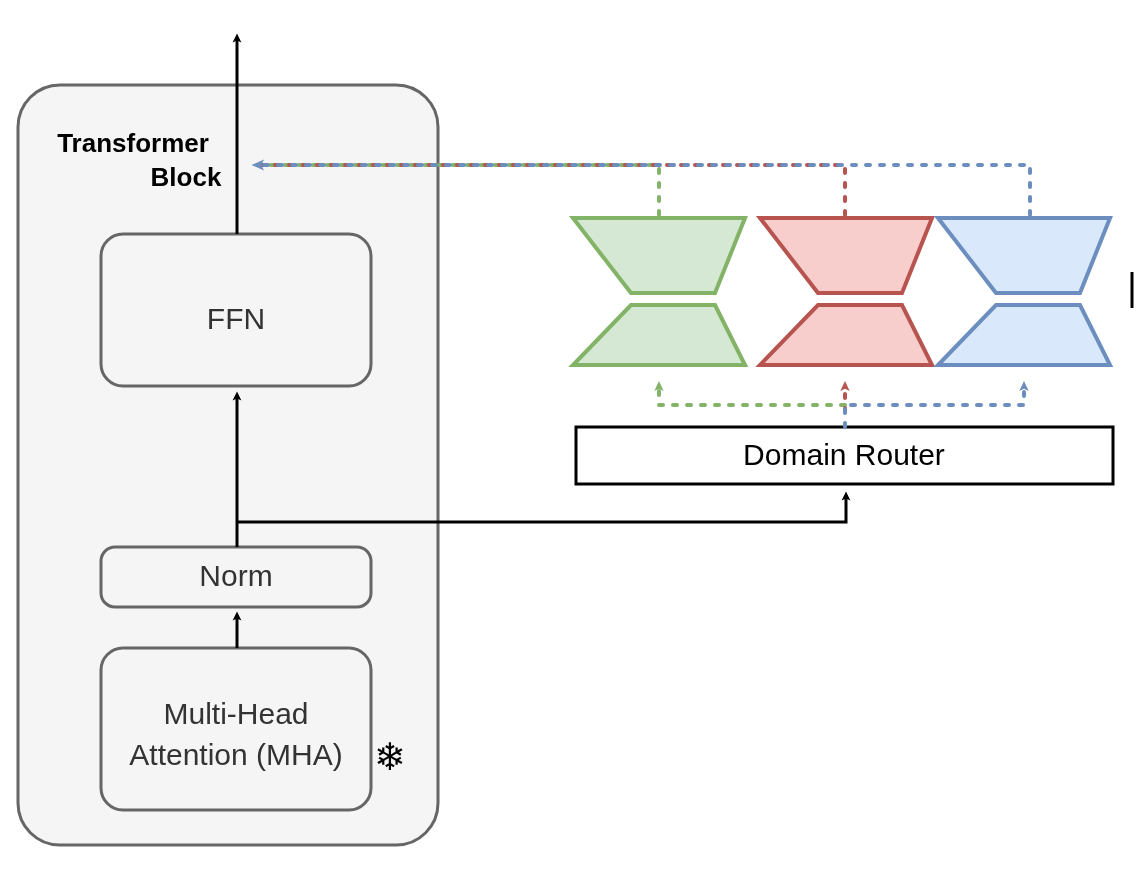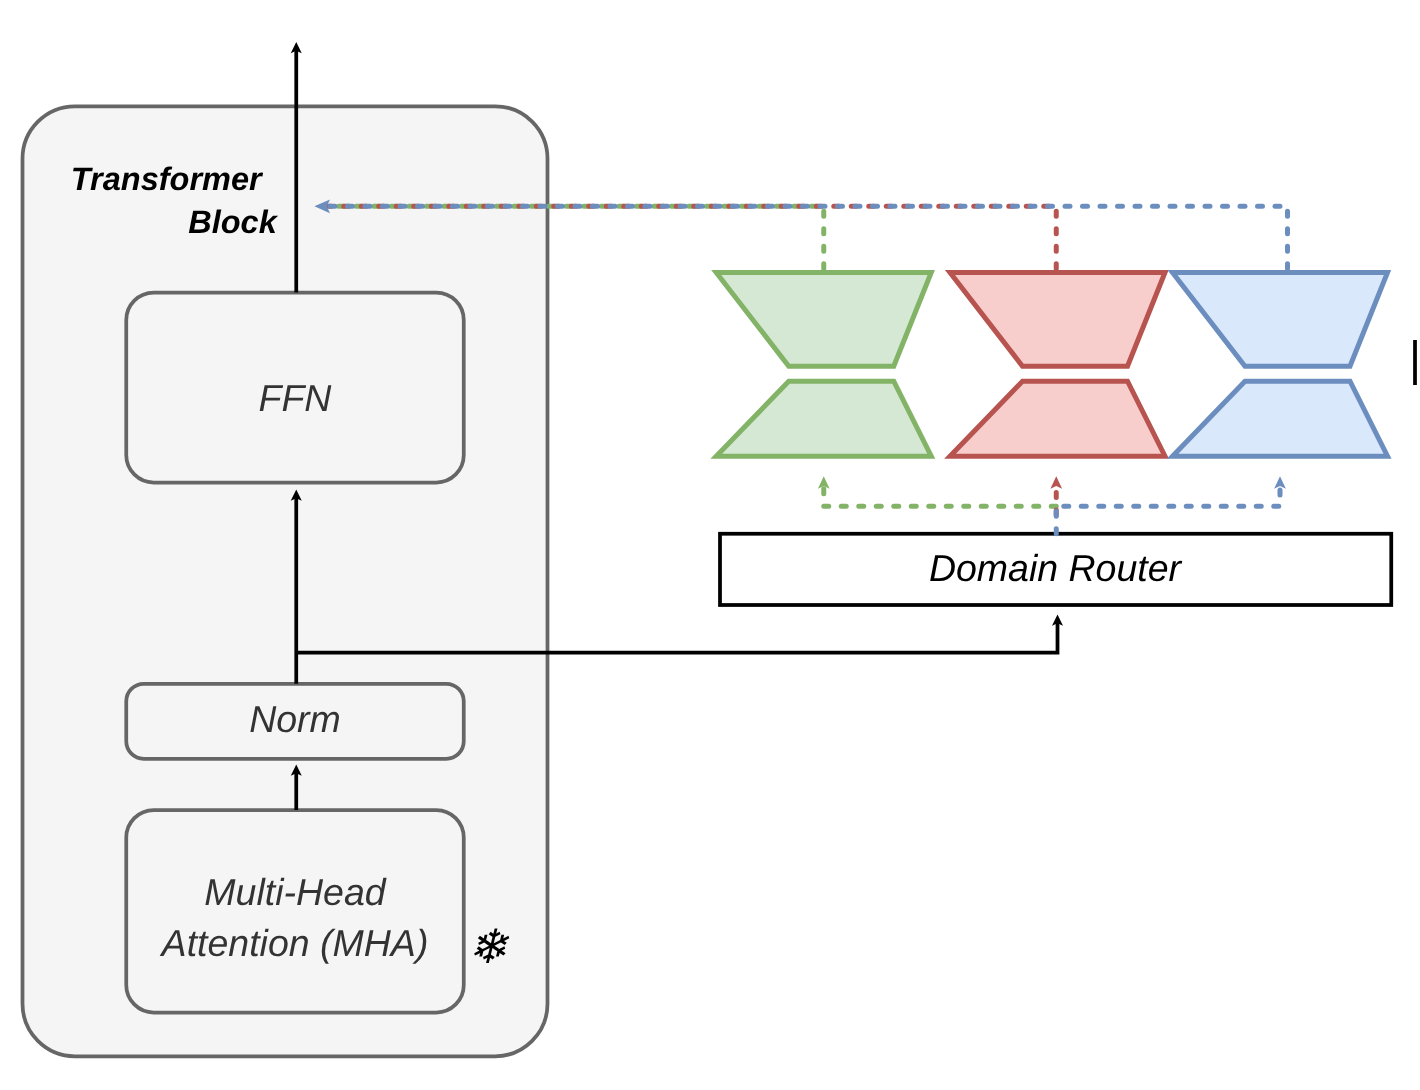--- a/index.html
+++ b/index.html
@@ -10,21 +10,20 @@
   body {
     width: 1136px;
     height: 872px;
     overflow: hidden;
     font-family: "Liberation Sans", sans-serif;
   }
   #diagram-root {
     position: relative;
     width: 960px;
     height: 872px;
-    font-style: italic;
   }
   svg.canvas {
     display: block;
     width: 1136px;
     height: 872px;
   }
   text {
     font-family: "Liberation Sans", sans-serif;
     fill: #333333;
   }

